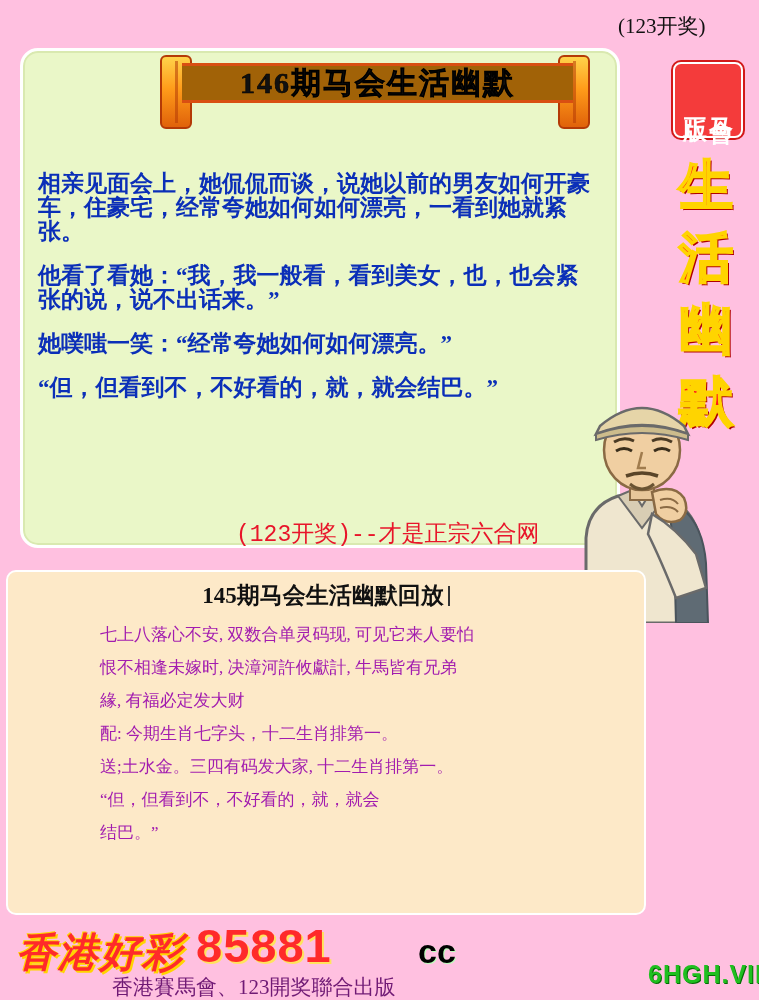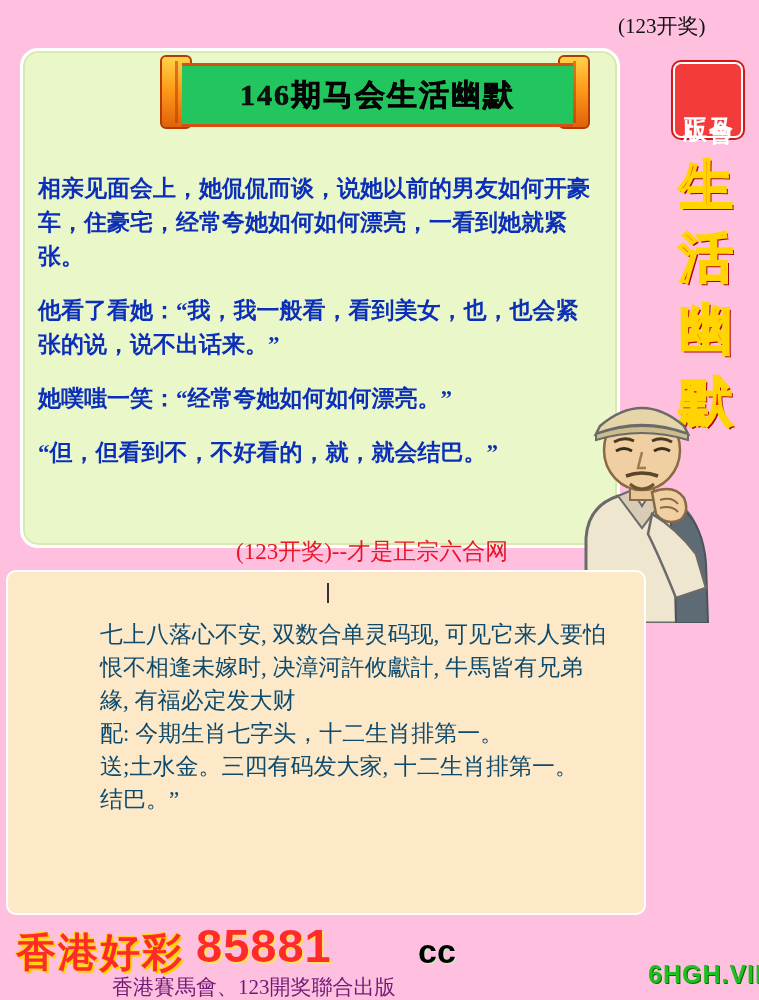--- a/index.html
+++ b/index.html
@@ -80,22 +80,22 @@
     bottom: 4px;
     width: 3px;
     margin-left: -1px;
     background: rgba(180,58,6,.55);
   }
   .scroll-paper {
     position: absolute;
     left: 22px;
     right: 17px;
     top: 8px;
-    height: 64px;
-    background: #22c55e;
+    height: 40px;
+    background: #a16207;
     border-top: 3px solid #d94f12;
     border-bottom: 3px solid #d94f12;
     box-sizing: border-box;
     display: flex;
     align-items: center;
     justify-content: center;
   }
   .scroll-title {
     font-family: "Liberation Serif", serif;
     font-weight: bold;
@@ -107,37 +107,37 @@
   }
 
   
   .joke-body {
     position: absolute;
     left: 38px;
     top: 172px;
     width: 560px;
     color: #0b2fb8;
     font-size: 23px;
-    line-height: 34px;
+    line-height: 24px;
     font-family: "Liberation Serif", serif;
     font-weight: bold;
   }
   .joke-body p {
     margin: 0 0 20px 0;
   }
   .joke-body p:last-child { margin-bottom: 0; }
 
   
   .tagline {
     position: absolute;
     left: 236px;
-    top: 536px;
+    top: 518px;
     font-size: 23px;
     color: #e8152a;
-    font-family: Liberation Serif, serif;
+    font-family: Liberation Mono, monospace;
     white-space: nowrap;
   }
 
   
   .stamp {
     position: absolute;
     left: 673px;
     top: 62px;
     width: 70px;
     height: 76px;
@@ -218,39 +218,40 @@
     height: 20px;
     background: #333;
     vertical-align: -3px;
     margin-left: 4px;
   }
   .orange-body {
     position: absolute;
     left: 100px;
     top: 618px;
     width: 560px;
-    font-size: 23px;
+    font-size: 17px;
     line-height: 33px;
-    color: #0c4a6e;
+    color: #a21caf;
     font-family: "Liberation Serif", serif;
   }
   .orange-body .ln { white-space: nowrap; }
 
   
   .wm-left {
     position: absolute;
     left: 16px;
     top: 925px;
     font-size: 40px;
     font-weight: bold;
     font-family: "Liberation Sans", sans-serif;
     color: #ff2a2a;
     text-shadow: 2px 2px 0 #ffd400, -1px -1px 0 #ffd400;
     letter-spacing: 2px;
     white-space: nowrap;
+    font-style: italic;
   }
   .wm-num {
     position: absolute;
     left: 196px;
     top: 918px;
     font-size: 47px;
     font-weight: bold;
     font-family: "Liberation Sans", sans-serif;
     color: #ff2a2a;
     text-shadow: 2px 2px 0 #ffe45c;
@@ -358,29 +359,30 @@
 
   <path d="M96 104 Q118 96 128 110 Q134 124 124 132 Q110 138 100 126 Z" fill="#f0cfa2" stroke="#8a6a44" stroke-width="2.5"></path>
   <path d="M104 112 Q116 108 122 116" stroke="#8a6a44" stroke-width="2" fill="none"></path>
   <path d="M104 120 Q116 117 122 124" stroke="#8a6a44" stroke-width="2" fill="none"></path>
 
   <path d="M96 126 Q120 140 140 166 L150 200 L120 210 Q104 170 92 146 Z" fill="#efe6cf" stroke="#6a6a6a" stroke-width="2.5"></path>
 </svg>
 
 <div class="orange-panel"></div>
 <div class="orange-title">
-  <span class="cursor"></span>
+  <span>145期马会生活幽默回放</span><span class="cursor"></span>
 </div>
 
 <div class="orange-body">
   <div class="ln">七上八落心不安, 双数合单灵码现, 可见它来人要怕</div>
   <div class="ln">恨不相逢未嫁时, 决漳河許攸獻計, 牛馬皆有兄弟</div>
   <div class="ln">緣, 有福必定发大财</div>
   <div class="ln">配: 今期生肖七字头，十二生肖排第一。</div>
   <div class="ln">送;土水金。三四有码发大家, 十二生肖排第一。</div>
+  <div class="ln">“但，但看到不，不好看的，就，就会</div>
   <div class="ln">结巴。”</div>
 </div>
 
 <div class="wm-left">香港好彩</div>
 <div class="wm-num">85881</div>
 <div class="wm-cc">cc</div>
 <div class="wm-right">6HGH.VIP</div>
 
 <div class="bottom-caption">香港賽馬會、123開奖聯合出版</div>
 

